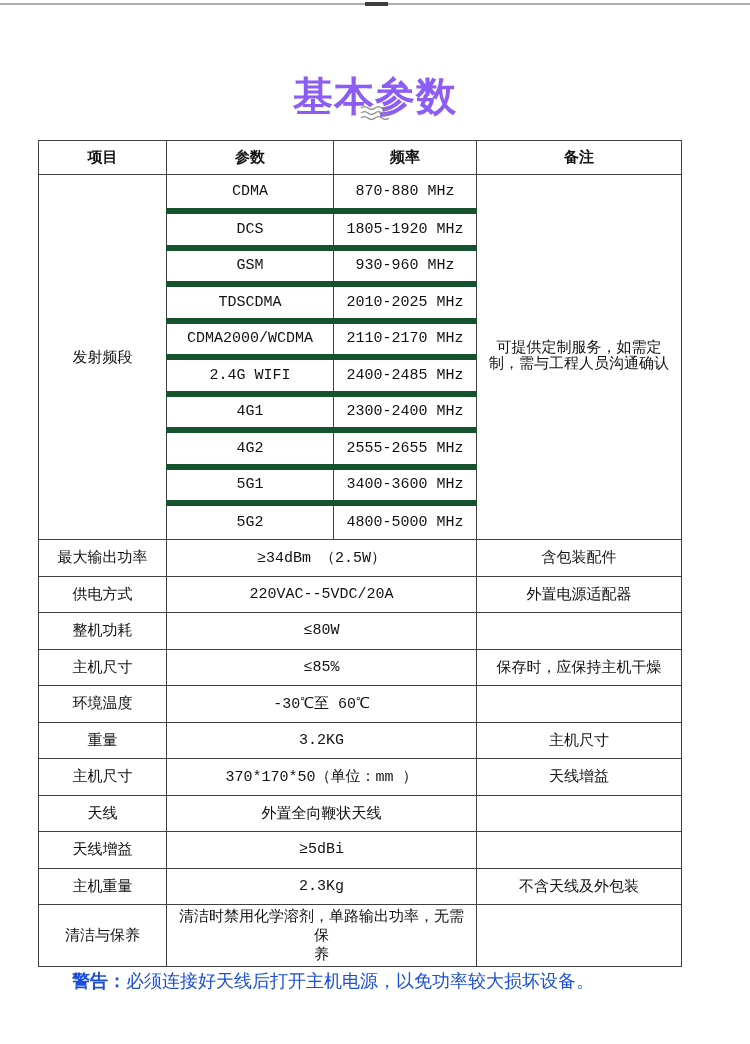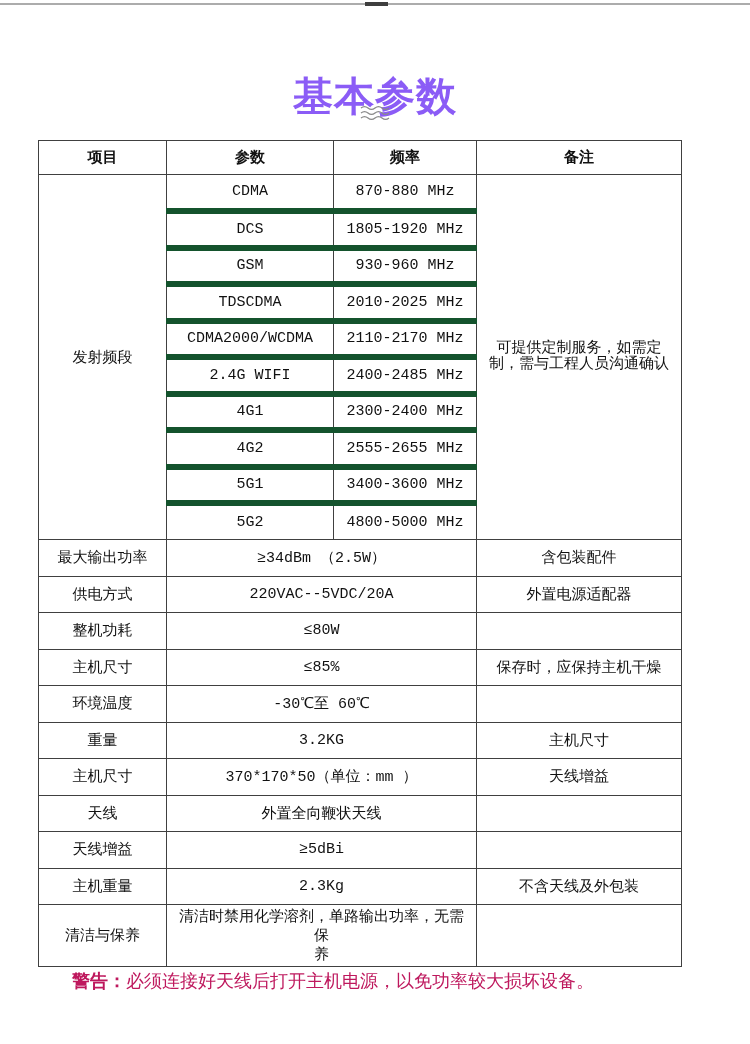--- a/index.html
+++ b/index.html
@@ -26,21 +26,21 @@
   tr.h-header { height:34px; }
   tr.h-row { height:36.5px; }
   tr.h-last { height:41px;font-family:Liberation Mono, monospace; }
   
   .spec-table td.lt { border-top:6px solid #14532d; }
   .pre { white-space:pre-line; }
   .note-cell { line-height:16px; }
 
   
   .warning { position:absolute; left:72px; top:969px; width:620px;
-             font-size:18px; line-height:24px; color:#be185d; }
+             font-size:18px; line-height:24px; color:#1d4ed8; }
   .warning .w-prefix { font-weight:bold; }
 </style>
 </head>
 <body>
 
 <div class="page">
 
   <div class="top-line"></div>
   <div class="top-line-dark"></div>
 

